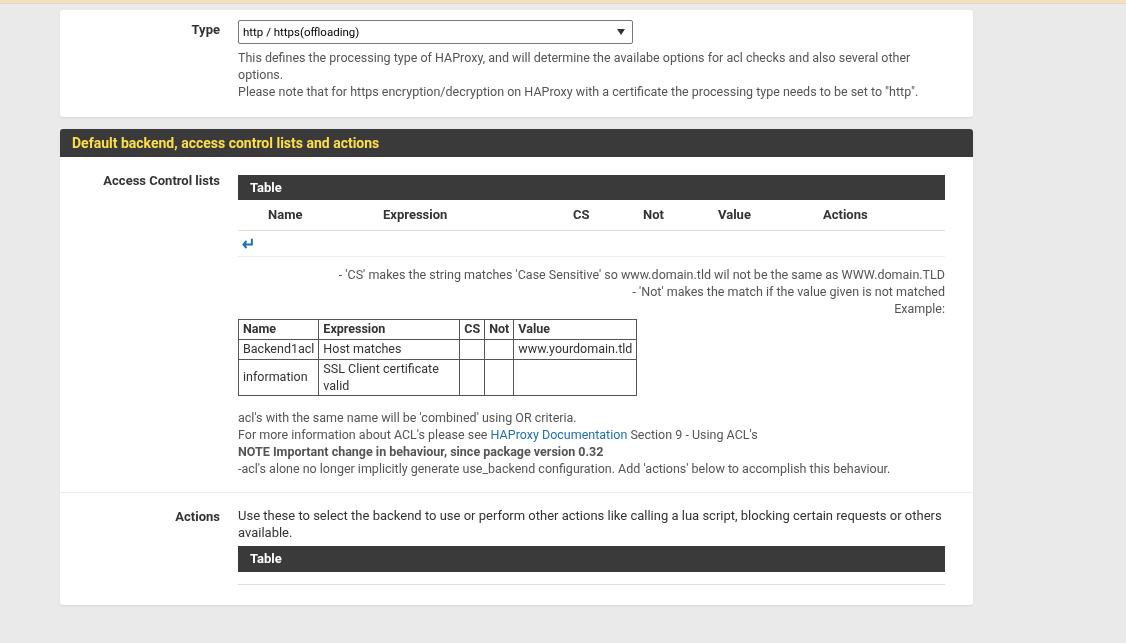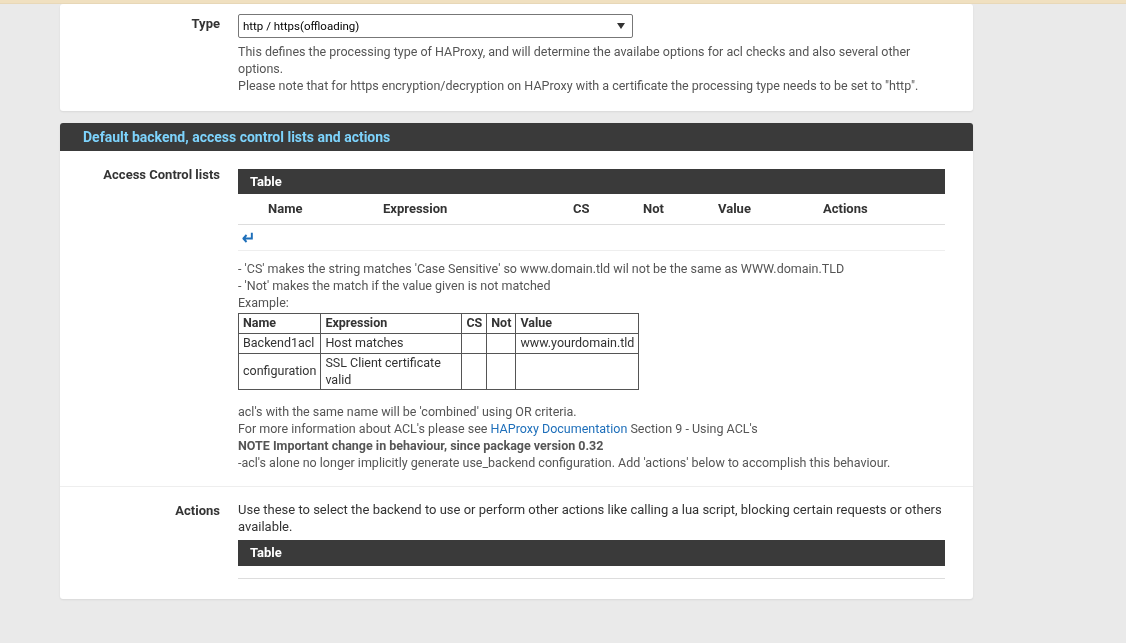--- a/index.html
+++ b/index.html
@@ -23,20 +23,21 @@
     border-bottom: 1px solid #e8d8b8;
   }
   .panel {
     width: 913px;
     margin-left: 60px;
     background: #fff;
     border-radius: 3px;
     box-shadow: 0 1px 2px rgba(0,0,0,0.08);
   }
   .panel.first {
+    margin-top: 6px;
     padding-bottom: 16px;
   }
   .panel.second {
     margin-top: 12px;
     padding-bottom: 20px;
   }
   .row {
     display: flex;
     padding-top: 10px;
   }
@@ -85,24 +86,24 @@
     right: 8px;
     top: 9px;
     width: 0; height: 0;
     border-left: 4px solid transparent;
     border-right: 4px solid transparent;
     border-top: 6px solid #333;
     pointer-events: none;
   }
   .section-header {
     background: #3a3a3a;
-    color: #7dd3fc;
+    color: #fde047;
     font-weight: 700;
     font-size: 14px;
-    padding: 6px 23px;
+    padding: 6px 12px;
     border-radius: 3px 3px 0 0;
   }
   .table-hdr {
     background: #3a3a3a;
     color: #fff;
     font-weight: 700;
     font-size: 13px;
     padding: 4px 12px;
   }
   .col-hdr-row {
@@ -182,21 +183,21 @@
             <div style="width:70px;">CS</div>
             <div style="width:75px;">Not</div>
             <div style="width:105px;">Value</div>
             <div style="width:70px;">Actions</div>
           </div>
           <div class="add-row">
             <span class="add-icon">↵</span>
           </div>
         </div>
 
-        <div class="help" style="margin-top:10px;">
+        <div class="help" style="margin-top:10px;text-align:right;">
           <div>- 'CS' makes the string matches 'Case Sensitive' so www.domain.tld wil not be the same as WWW.domain.TLD</div>
           <div>- 'Not' makes the match if the value given is not matched</div>
           <div>Example:</div>
         </div>
 
         <table class="example" style="margin-top:1px;">
           <tbody>
               <tr>
             <th style="width:68px;">Name</th>
             <th style="width:132px;">Expression</th>
@@ -205,21 +206,21 @@
             <th style="width:104px;">Value</th>
           </tr>
           <tr>
             <td>Backend1acl</td>
             <td>Host matches</td>
             <td></td>
             <td></td>
             <td>www.yourdomain.tld</td>
           </tr>
           <tr>
-            <td>configuration</td>
+            <td>information</td>
             <td>SSL Client certificate valid</td>
             <td></td>
             <td></td>
             <td></td>
           </tr>
         </tbody>
           </table>
 
         <div class="help" style="margin-top:14px;">
           <div>acl's with the same name will be 'combined' using OR criteria.</div>

